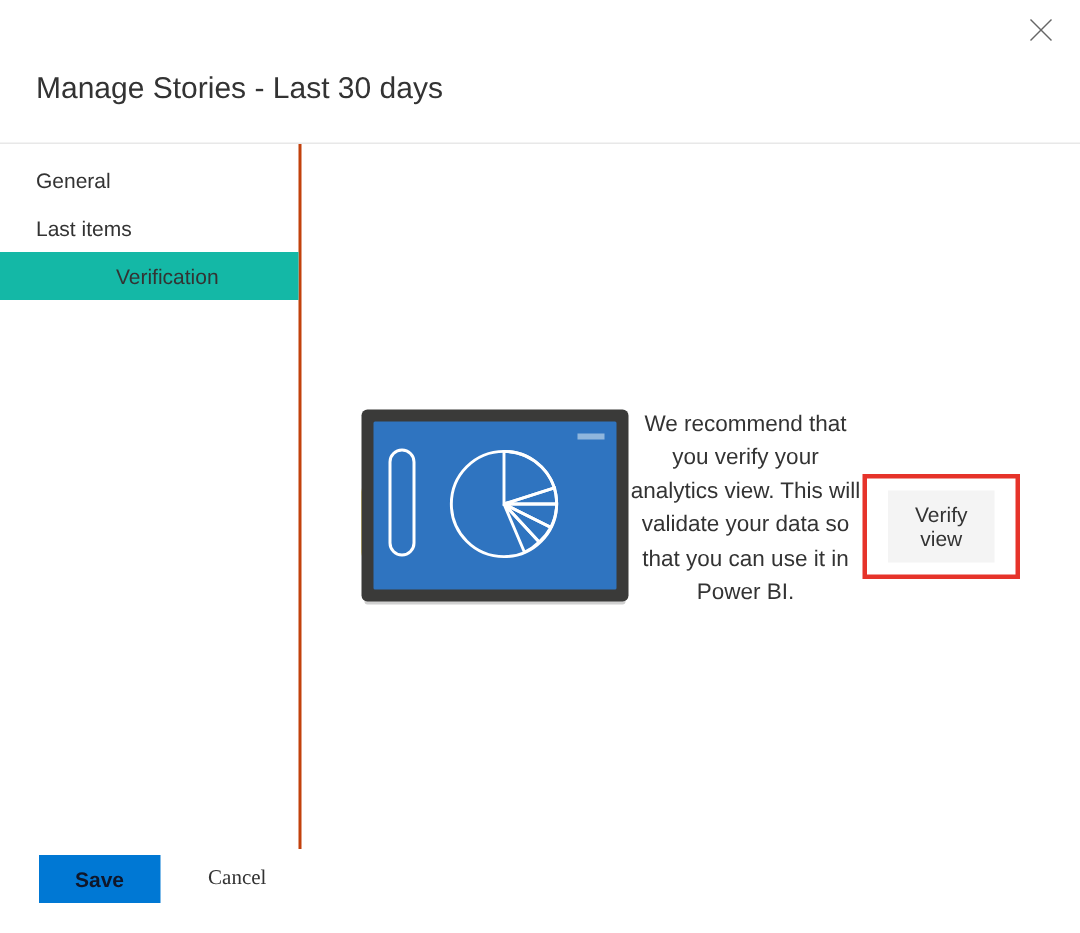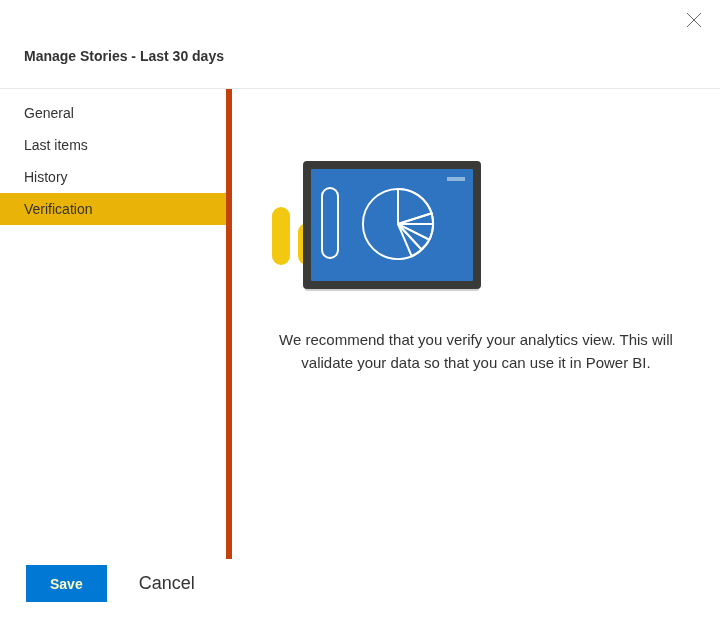--- a/index.html
+++ b/index.html
@@ -27,51 +27,53 @@
       color: #666;
     }
     .close-btn svg {
       width: 100%;
       height: 100%;
     }
     .header {
       padding: 48px 0 24px 24px;
     }
     .header h1 {
-      font-size: 14px;
-      font-weight: 700;
+      font-size: 20px;
+      font-weight: 400;
       color: #333;
     }
     .divider {
       border: none;
       border-top: 1px solid #e8e8e8;
       margin: 0;
     }
     .body {
       display: flex;
       height: 470px;
     }
     .sidebar {
-      width: 232px;
-      border-right: 6px solid #c2410c;
+      width: 201px;
+      border-right: 2px solid #c2410c;
       padding-top: 8px;
     }
     .sidebar-item {
       padding: 8px 0 8px 24px;
       cursor: pointer;
       color: #333;
       font-size: 14px;
     }
     .sidebar-item.active {
-      background: #eab308;
+      background: #14b8a6;
+      text-align: center;
     }
     .main {
       flex: 1;
       display: flex;
-      flex-direction: column;
+      flex-direction: row;
+      align-items: center;
       padding: 60px 40px 20px;
     }
     .illustration {
       position: relative;
       width: 240px;
       height: 140px;
       margin-bottom: 40px;
       display: flex;
       align-items: flex-end;
       justify-content: center;
@@ -156,35 +158,35 @@
     }
     .footer {
       position: absolute;
       bottom: 20px;
       left: 26px;
       display: flex;
       gap: 12px;
     }
     .btn-primary {
       background: #0078d4;
-      color: #fef9c3;
+      color: #0f172a;
       border: none;
       padding: 8px 24px;
       font-size: 14px;
       font-family: inherit;
       cursor: pointer;
       font-weight: 600;
     }
     .btn-secondary {
       background: #fff;
       color: #333;
       border: none;
       padding: 8px 20px;
-      font-size: 18px;
-      font-family: Liberation Sans, sans-serif;
+      font-size: 14px;
+      font-family: Liberation Serif, serif;
       cursor: pointer;
     }
   </style>
 </head>
 <body>
 
 <div class="close-btn">
   <svg viewBox="0 0 16 16" stroke="currentColor" stroke-width="1" fill="none">
     <line x1="1" y1="1" x2="15" y2="15"></line>
     <line x1="15" y1="1" x2="1" y2="15"></line>
@@ -197,23 +199,20 @@
 
 <hr class="divider">
 
 <div class="body">
   <nav class="sidebar">
     <div class="sidebar-item">
       <span>General</span>
     </div>
     <div class="sidebar-item">
       <span>Last items</span>
-    </div>
-    <div class="sidebar-item">
-      <span>History</span>
     </div>
     <div class="sidebar-item active">
       <span>Verification</span>
     </div>
   </nav>
 
   <div class="main">
     <div class="illustration">
       <div class="bars">
         <div class="bar bar1"></div>
@@ -231,19 +230,22 @@
             <path d="M40 40 L76 40 A36 36 0 0 1 72 56 Z" fill="none" stroke="#fff" stroke-width="2"></path>
             <path d="M40 40 L72 56 A36 36 0 0 1 64 66 Z" fill="none" stroke="#fff" stroke-width="2"></path>
             <path d="M40 40 L64 66 A36 36 0 0 1 54 73 Z" fill="none" stroke="#fff" stroke-width="2"></path>
           </svg>
         </div>
       </div>
     </div>
 
     <p class="recommendation">We recommend that you verify your analytics view. This will validate your data so that you can use it in Power BI.</p>
 
+    <div class="verify-highlight">
+      <button class="verify-btn">Verify view</button>
+    </div>
   </div>
 </div>
 
 <div class="footer">
   <button class="btn-primary">Save</button>
   <button class="btn-secondary">Cancel</button>
 </div>
 
 </body></html>

